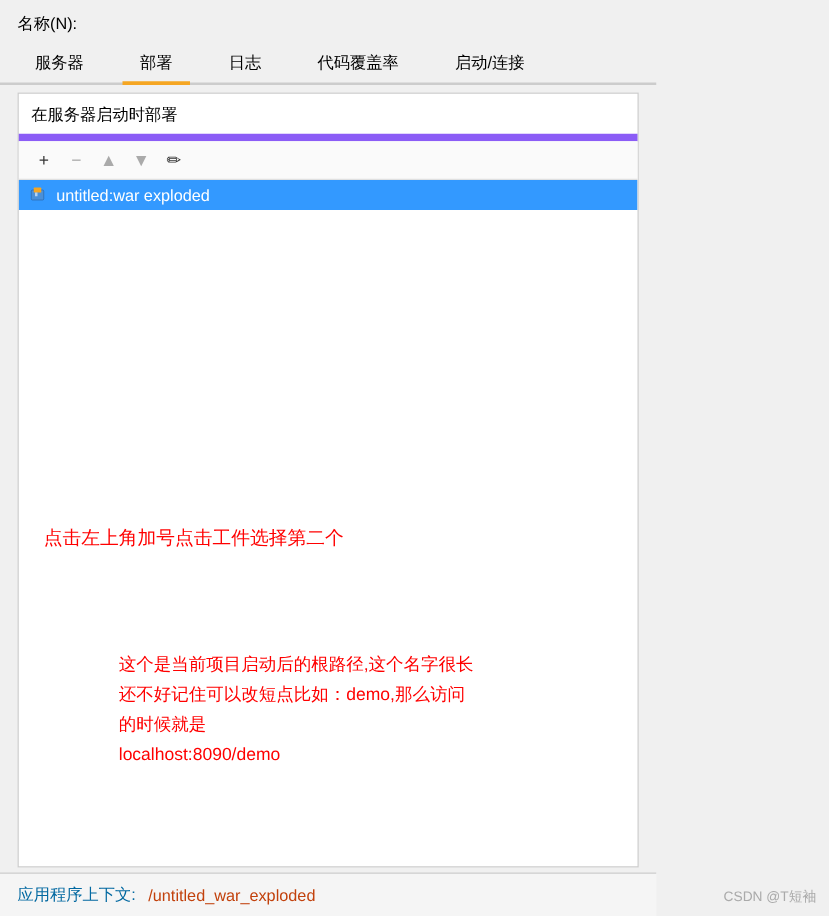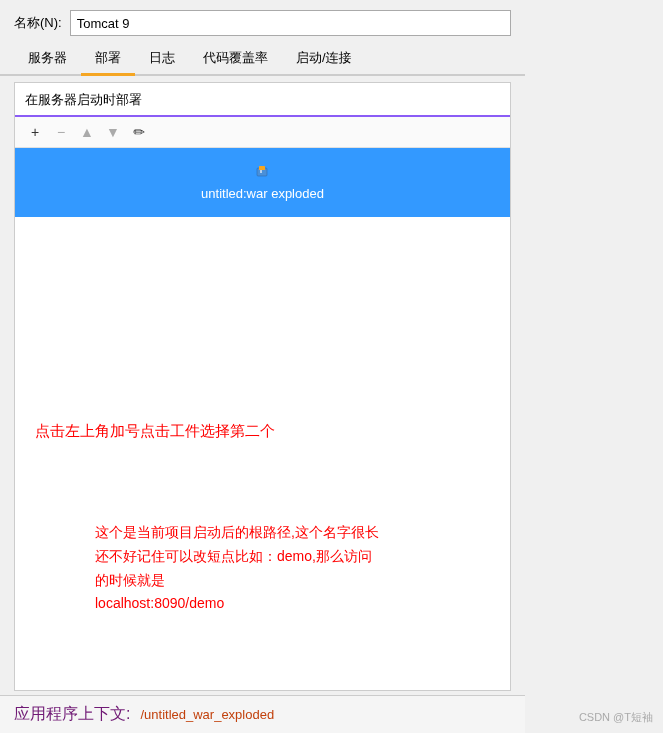--- a/index.html
+++ b/index.html
@@ -41,21 +41,21 @@
       background: #fff;
       outline: none;
     }
 
     
     .tabs-row {
       display: flex;
       align-items: flex-end;
       padding: 0 14px;
       border-bottom: 2px solid #ccc;
-      gap: 0;
+      gap: 17px;
     }
     .tab {
       padding: 5px 14px 6px 14px;
       font-size: 13px;
       color: #000;
       cursor: pointer;
       border-bottom: 3px solid transparent;
       margin-bottom: -2px;
       white-space: nowrap;
     }
@@ -72,21 +72,21 @@
       display: flex;
       flex-direction: column;
       border: 1px solid #ccc;
       margin: 6px 14px 0 14px;
     }
 
     .section-label {
       font-size: 13px;
       color: #000;
       padding: 8px 10px 6px 10px;
-      border-bottom: 2px solid #8b5cf6;
+      border-bottom: 6px solid #8b5cf6;
     }
 
     
     .toolbar {
       display: flex;
       align-items: center;
       padding: 4px 8px;
       gap: 2px;
       border-bottom: 1px solid #e0e0e0;
       background: #fafafa;
@@ -112,24 +112,23 @@
     
     .list-area {
       flex: 1;
       overflow-y: auto;
       min-height: 200px;
     }
 
     .list-item {
       display: flex;
       align-items: center;
-      padding: 16px 8px;
+      padding: 4px 8px;
       gap: 6px;
       cursor: pointer;
-      flex-direction: column;
     }
     .list-item.selected {
       background: #3399ff;
       color: #fff;
     }
     .list-item-icon {
       width: 16px;
       height: 16px;
       display: flex;
       align-items: center;
@@ -171,22 +170,22 @@
     .bottom-bar {
       display: flex;
       align-items: center;
       padding: 8px 14px;
       gap: 10px;
       border-top: 1px solid #ccc;
       background: #f5f5f5;
       margin-top: 4px;
     }
     .bottom-label {
-      font-size: 16px;
-      color: #701a75;
+      font-size: 13px;
+      color: #0369a1;
       white-space: nowrap;
     }
     .bottom-value {
       font-size: 13px;
       color: #c2410c;
       flex: 1;
     }
 
     .watermark {
       position: fixed;
@@ -202,21 +201,20 @@
       height: 14px;
     }
   </style>
 </head>
 <body>
 
 <div class="dialog-container">
 
   <div class="name-row">
     <label class="name-label">名称(N):</label>
-    <input class="name-input" type="text" value="Tomcat 9" style="">
   </div>
 
   <div class="tabs-row">
     <div class="tab">服务器</div>
     <div class="tab active">部署</div>
     <div class="tab">日志</div>
     <div class="tab">代码覆盖率</div>
     <div class="tab">启动/连接</div>
   </div>
 

